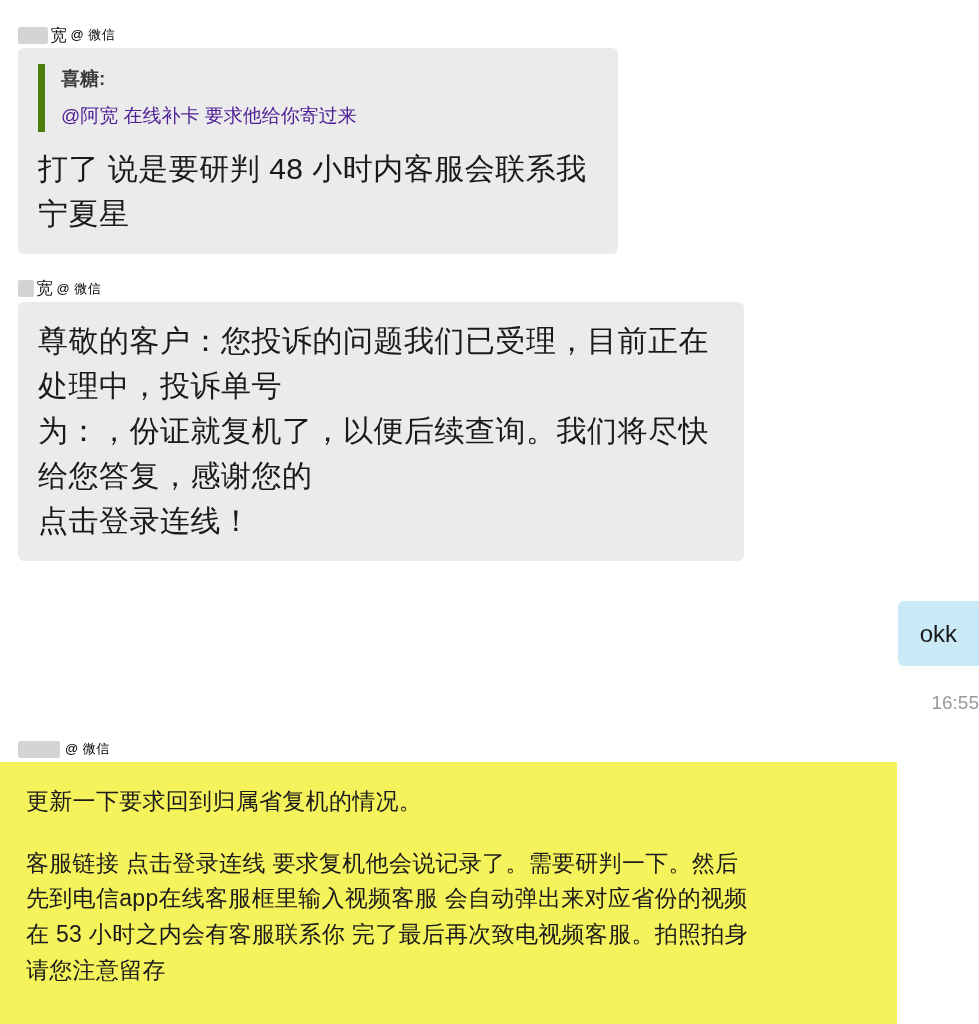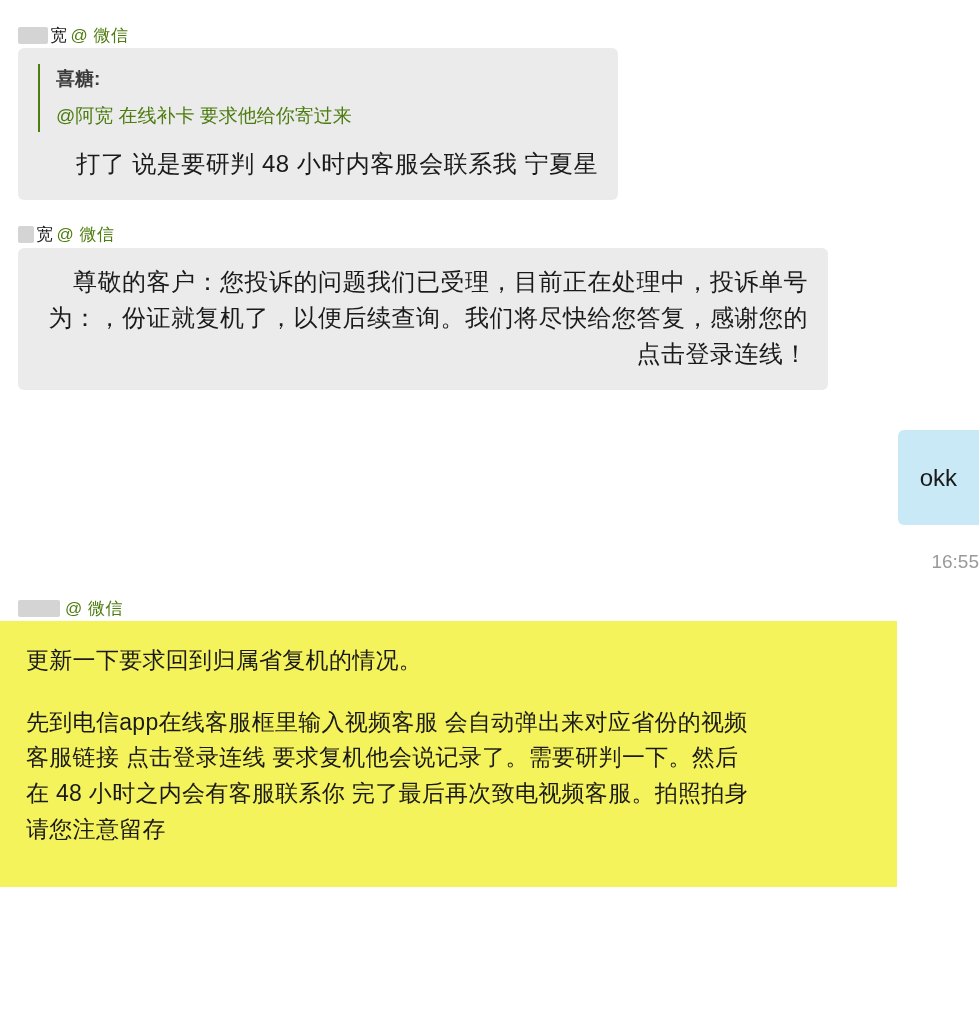--- a/index.html
+++ b/index.html
@@ -35,79 +35,78 @@
     border-radius: 2px;
     background: #d4d4d4;
     margin-right: 2px;
   }
   .name-text {
     font-size: 17px;
     color: #1a1a1a;
     letter-spacing: 0.5px;
   }
   .at-tag {
-    font-size: 17px;
-    color: #4d7c0f;
+    font-size: 13px;
+    color: #000000;
     margin-left: 3px;
     letter-spacing: 0.5px;
     text-align: center;
   }
 
   
   .bubble {
     background: #ebebeb;
     border-radius: 6px;
     padding: 16px 20px 18px 20px;
     font-size: 21px;
     line-height: 1.55;
     color: #1a1a1a;
     box-sizing: border-box;
   }
   .bubble.left {
     margin-left: 18px;
   }
   .quote-block {
-    border-left: 2px solid #4d7c0f;
+    border-left: 7px solid #4d7c0f;
     padding-left: 16px;
     margin-bottom: 14px;
   }
   .quote-author {
     font-size: 19px;
     font-weight: bold;
     color: #3a3a3a;
     margin-bottom: 8px;
   }
   .quote-line {
     font-size: 19px;
-    color: #4d7c0f;
+    color: #4c1d95;
     line-height: 1.6;
   }
   .bubble-main-text {
-    font-size: 24px;
+    font-size: 30px;
     line-height: 1.5;
     letter-spacing: 0.5px;
-    text-align: right;
   }
 
   .bubble-wide {
-    width: 810px;
+    width: 726px;
   }
   .bubble-quote {
     width: 600px;
   }
 
   
   .row-right {
     display: flex;
     justify-content: flex-end;
   }
   .bubble.right {
     background: #c9e9f7;
     margin-right: 0;
-    padding: 29px 22px;
+    padding: 14px 22px;
     border-radius: 6px 0 0 6px;
     font-size: 24px;
   }
 
   
   .timestamp {
     text-align: right;
     font-size: 19px;
     color: #9a9a9a;
     margin: 26px 0 22px 0;
@@ -180,19 +179,19 @@
 
   <div class="sender-row">
     <span class="name-redacted" style="width:42px"></span>
     <span class="name-text"></span>
     <span class="at-tag">@ 微信</span>
   </div>
 
   <div class="bubble-highlight">
     <div class="hl-para">更新一下要求回到归属省复机的情况。</div>
     <div class="hl-gap"></div>
+    <div class="hl-para">客服链接 点击登录连线  要求复机他会说记录了。需要研判一下。然后</div>
     <div class="hl-para">先到电信app在线客服框里输入视频客服 会自动弹出来对应省份的视频</div>
-    <div class="hl-para">客服链接 点击登录连线  要求复机他会说记录了。需要研判一下。然后</div>
-    <div class="hl-para">在 48 小时之内会有客服联系你  完了最后再次致电视频客服。拍照拍身</div>
+    <div class="hl-para">在 53 小时之内会有客服联系你  完了最后再次致电视频客服。拍照拍身</div>
     <div class="hl-para">请您注意留存</div>
   </div>
 
 </div>
 
 </body></html>

